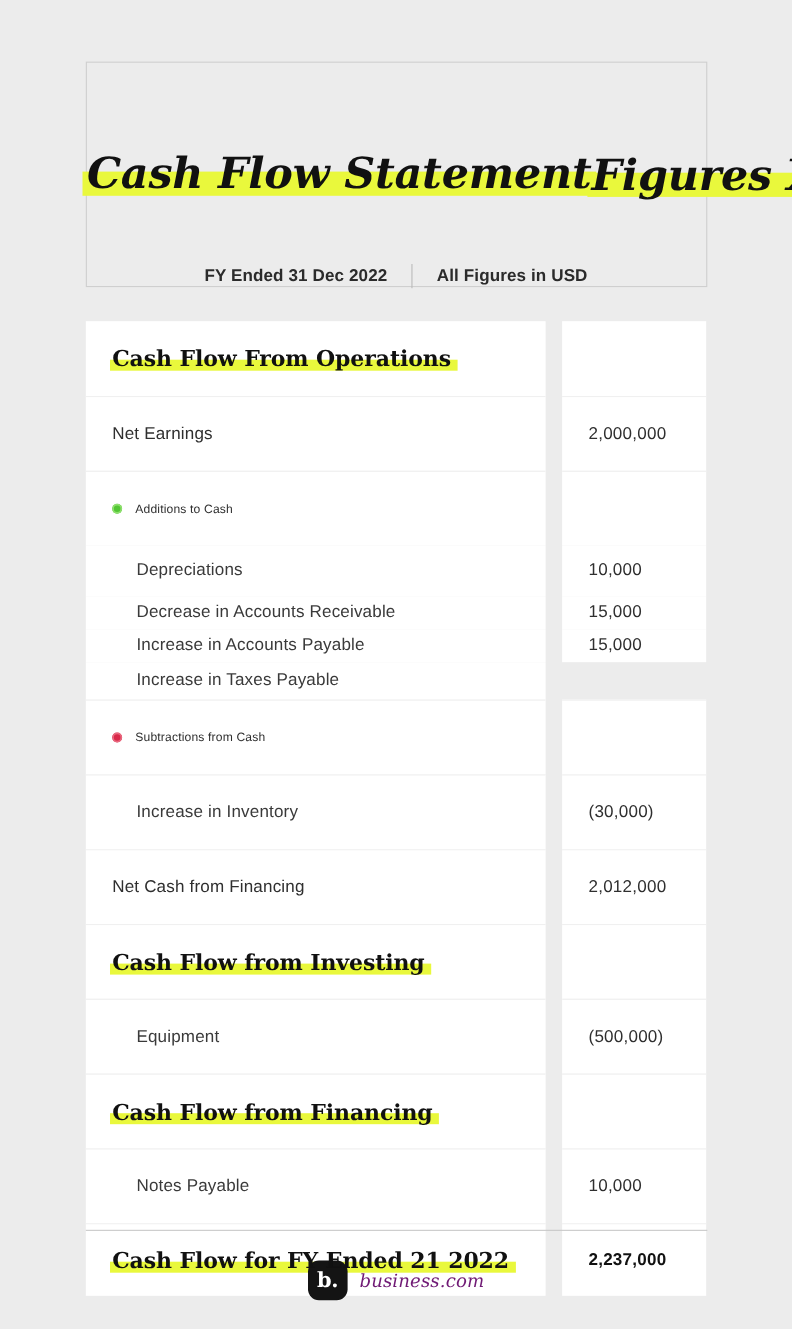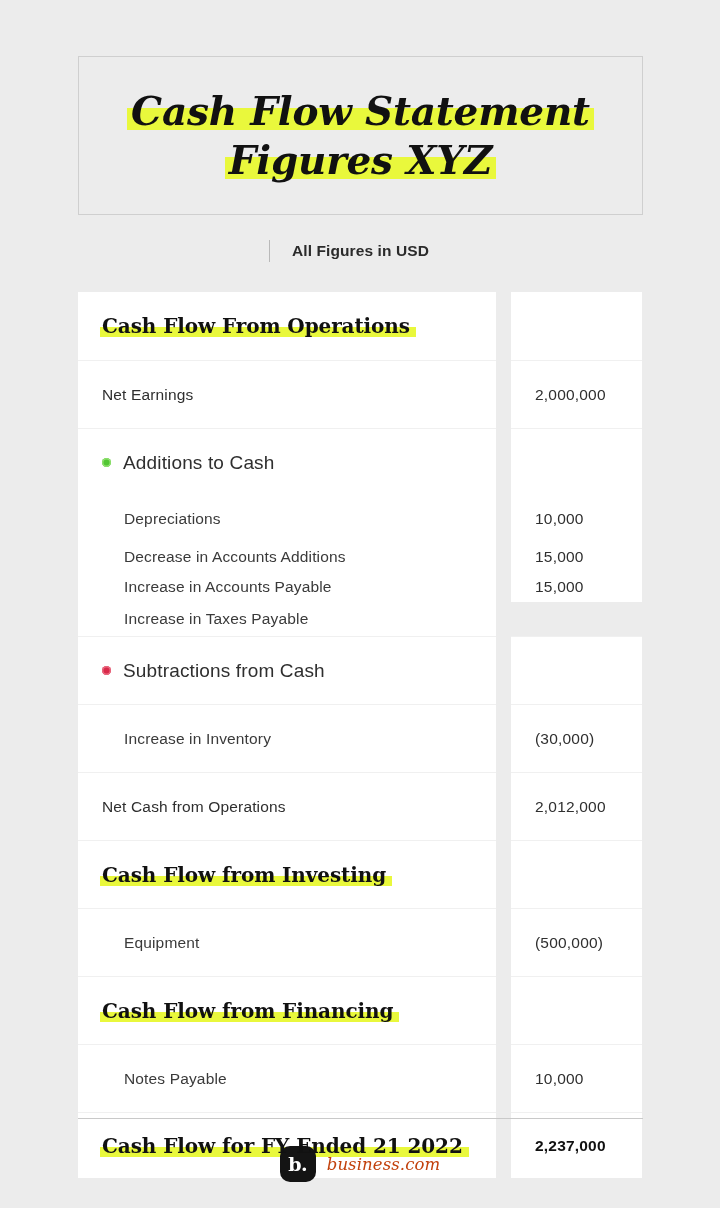--- a/index.html
+++ b/index.html
@@ -19,27 +19,26 @@
     background: #ececec;
     overflow: hidden;
   }
 
   
   .title-box {
     position: absolute;
     left: 78px;
     top: 56px;
     width: 565px;
-    height: 159px;
+    height: 205px;
     border: 1px solid #cfcfcf;
     background: transparent;
     display: flex;
-    flex-direction: column;
-    align-items: center;
-    justify-content: center;
+    align-items: center;
+    justify-content: space-between;
   }
   .title-line {
     font-family: "DejaVu Serif", "Liberation Serif", serif;
     font-weight: 700;
     font-style: italic;
     font-size: 39px;
     line-height: 1.18;
     color: #111111;
     letter-spacing: -0.2px;
     position: relative;
@@ -155,21 +154,21 @@
     color: #2f2f2f;
     letter-spacing: 0.15px;
   }
   .lbl-sub {
     font-size: 15.5px;
     color: #3a3a3a;
     letter-spacing: 0.15px;
     padding-left: 22px;
   }
   .lbl-bullet {
-    font-size: 19px;
+    font-size: 11px;
     color: #2f2f2f;
     letter-spacing: 0.15px;
     display: flex;
     align-items: center;
   }
   .bullet {
     width: 9px;
     height: 9px;
     border-radius: 50%;
     margin-right: 12px;
@@ -219,41 +218,42 @@
     justify-content: center;
     font-family: "DejaVu Serif", "Liberation Serif", serif;
     font-weight: 700;
     font-size: 19px;
     letter-spacing: -0.5px;
   }
   .logo-text {
     font-family: "DejaVu Serif", "Liberation Serif", serif;
     font-style: italic;
     font-size: 16.5px;
-    color: #c2410c;
+    color: #701a75;
     letter-spacing: 0.1px;
   }
 </style>
 </head>
 <body>
 
 <div class="page">
 
   <div class="title-box">
     <div class="title-line l1">
       <span class="hl"></span>
       <span class="txt">Cash Flow Statement</span>
     </div>
     <div class="title-line l2">
       <span class="hl"></span>
       <span class="txt">Figures XYZ</span>
     </div>
   </div>
 
   <div class="meta">
+    <span class="m-item">FY Ended 31 Dec 2022</span>
     <span class="m-sep"></span>
     <span class="m-item">All Figures in USD</span>
   </div>
 
   <div class="table" id="statement-table">
       <div class="trow h-head">
         <div class="c-label">
           <span class="sec-title"><span class="hl"></span><span class="txt">Cash Flow From Operations</span></span>
         </div>
         <div class="c-value"></div>
@@ -274,21 +274,21 @@
         <div class="c-value"></div>
       </div>
       <div class="trow h-subfirst">
         <div class="c-label">
           <span class="lbl-sub">Depreciations</span>
         </div>
         <div class="c-value">10,000</div>
       </div>
       <div class="trow h-sub">
         <div class="c-label">
-          <span class="lbl-sub">Decrease in Accounts Additions</span>
+          <span class="lbl-sub">Decrease in Accounts Receivable</span>
         </div>
         <div class="c-value">15,000</div>
       </div>
       <div class="trow h-sub">
         <div class="c-label">
           <span class="lbl-sub">Increase in Accounts Payable</span>
         </div>
         <div class="c-value">15,000</div>
       </div>
       <div class="trow h-sublast">
@@ -306,21 +306,21 @@
         <div class="c-value"></div>
       </div>
       <div class="trow h-main sep">
         <div class="c-label">
           <span class="lbl-sub">Increase in Inventory</span>
         </div>
         <div class="c-value">(30,000)</div>
       </div>
       <div class="trow h-main sep">
         <div class="c-label">
-          <span class="lbl-main">Net Cash from Operations</span>
+          <span class="lbl-main">Net Cash from Financing</span>
         </div>
         <div class="c-value">2,012,000</div>
       </div>
       <div class="trow h-head sep">
         <div class="c-label">
           <span class="sec-title"><span class="hl"></span><span class="txt">Cash Flow from Investing</span></span>
         </div>
         <div class="c-value"></div>
       </div>
       <div class="trow h-main sep">

